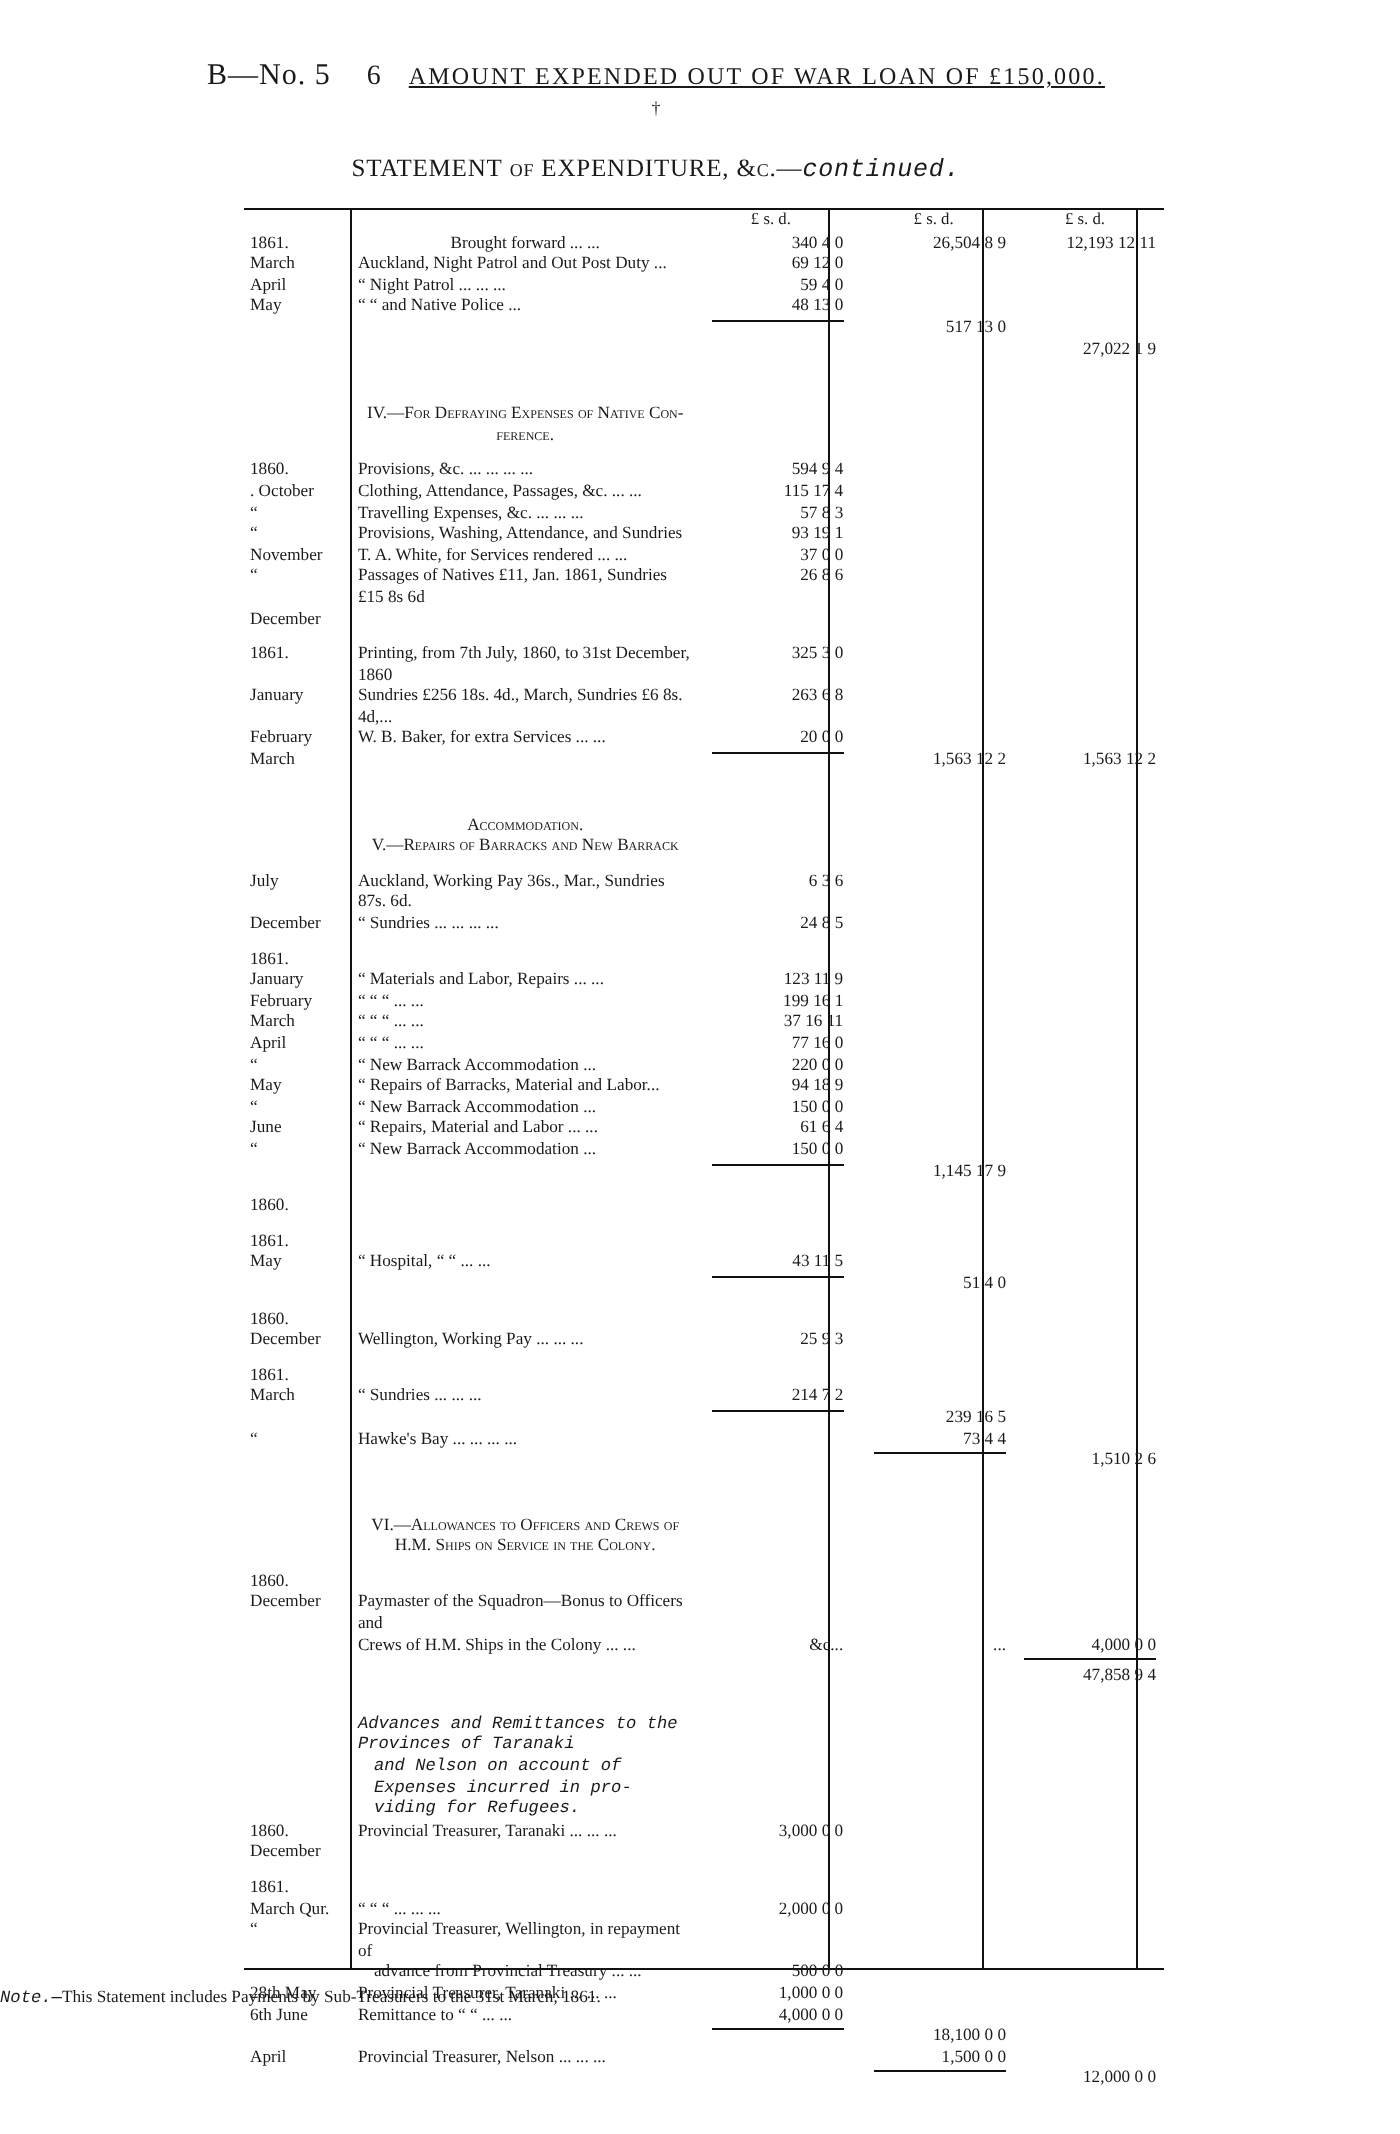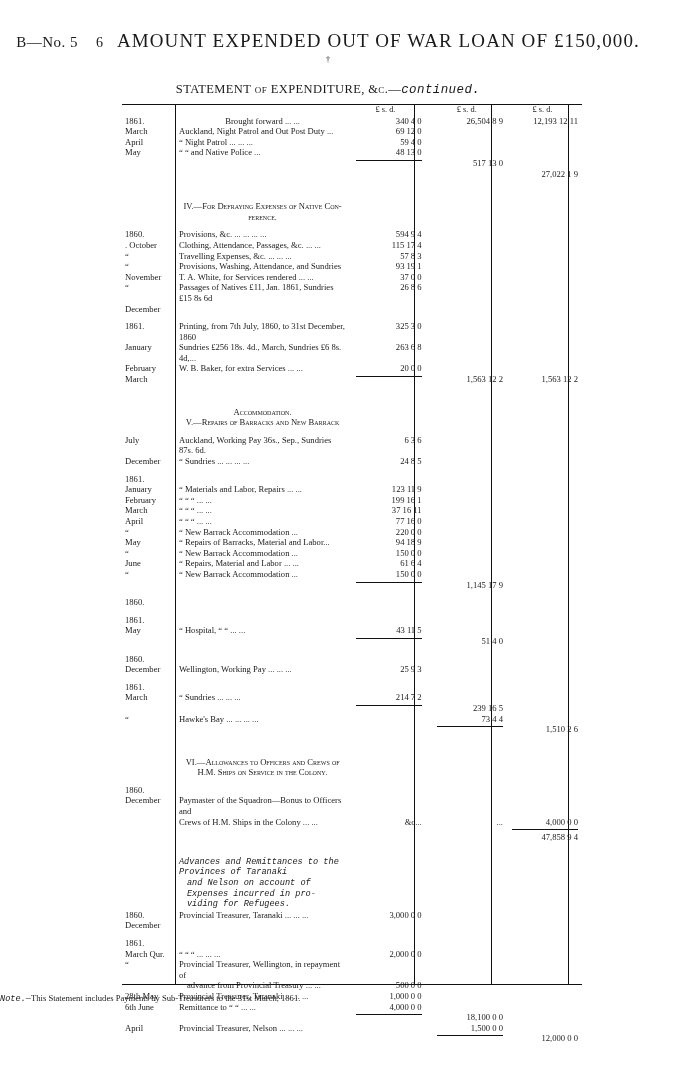--- a/index.html
+++ b/index.html
@@ -11,21 +11,21 @@
     position:relative;
     overflow:hidden;
   }
   .page { position:relative; width:700px; height:1067px; }
 
   
   .hdr { position:absolute; top:30px; left:0; width:656px; }
   .hdr-line { display:flex; align-items:baseline; justify-content:center; }
   .hdr-ref { font-size:15px; letter-spacing:0.5px; margin-right:18px; }
   .hdr-pg { font-size:14px; margin-right:14px; }
-  .hdr-title { font-size:19px; letter-spacing:1.1px; }
+  .hdr-title { font-size:12px; letter-spacing:1.1px;text-decoration:underline; }
   .hdr-sub { text-align:center; font-size:12.5px; margin-top:18px; letter-spacing:0.4px; }
   .hdr-dagger { text-align:center; font-size:9px; margin-top:2px; color:#333; }
 
   
   .frame {
     position:absolute; top:104px; left:122px;
     width:460px; height:879px;
     border-top:1.6px solid #111;
     border-bottom:1.6px solid #111;
   }
@@ -263,21 +263,21 @@
             <td class="c-part center caps">V.—Repairs of Barracks and New Barrack</td>
             <td class="c-a money"></td>
             <td class="c-b money"></td>
             <td class="c-c2 money"></td>
           </tr>
           <tr>
             <td colspan="5" class="sp"></td>
           </tr>
           <tr>
             <td class="c-date">July</td>
-            <td class="c-part">Auckland, Working Pay 36s., Sep., Sundries 87s. 6d.</td>
+            <td class="c-part">Auckland, Working Pay 36s., Mar., Sundries 87s. 6d.</td>
             <td class="c-a money">6   3   6</td>
             <td class="c-b money"></td>
             <td class="c-c2 money"></td>
           </tr>
           <tr>
             <td class="c-date">December</td>
             <td class="c-part">“         Sundries     ...          ...          ...  ...</td>
             <td class="c-a money">24   8   5</td>
             <td class="c-b money"></td>
             <td class="c-c2 money"></td>

